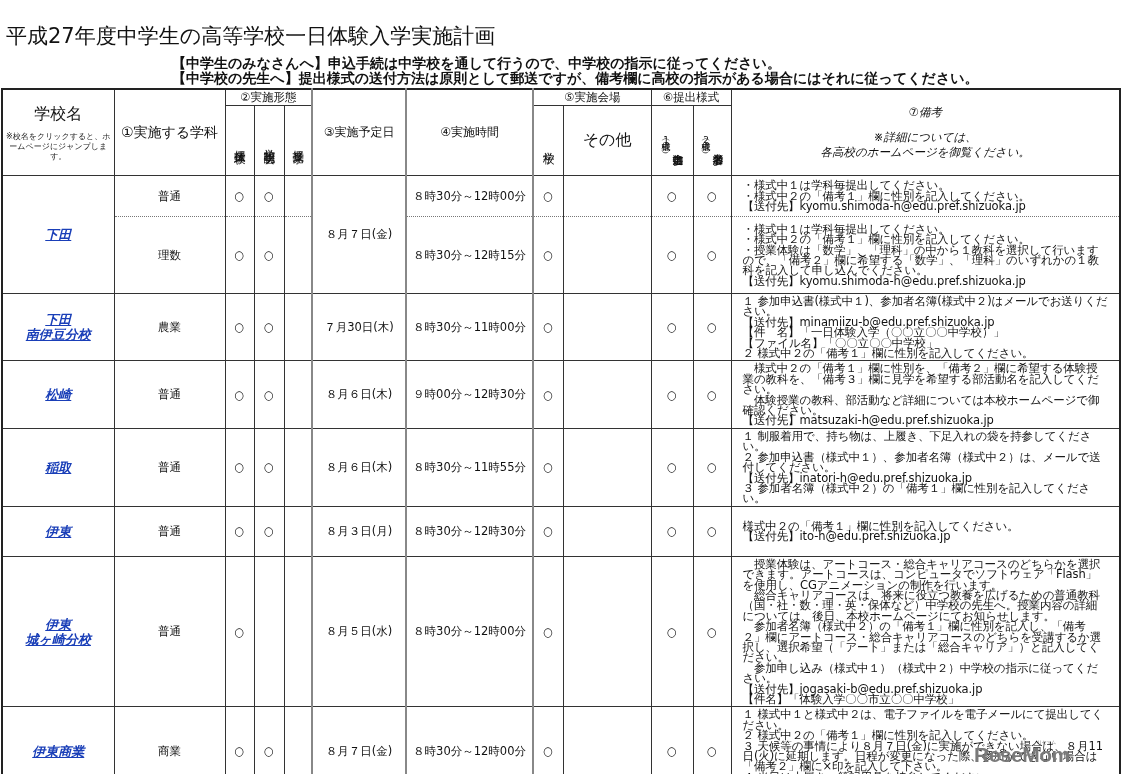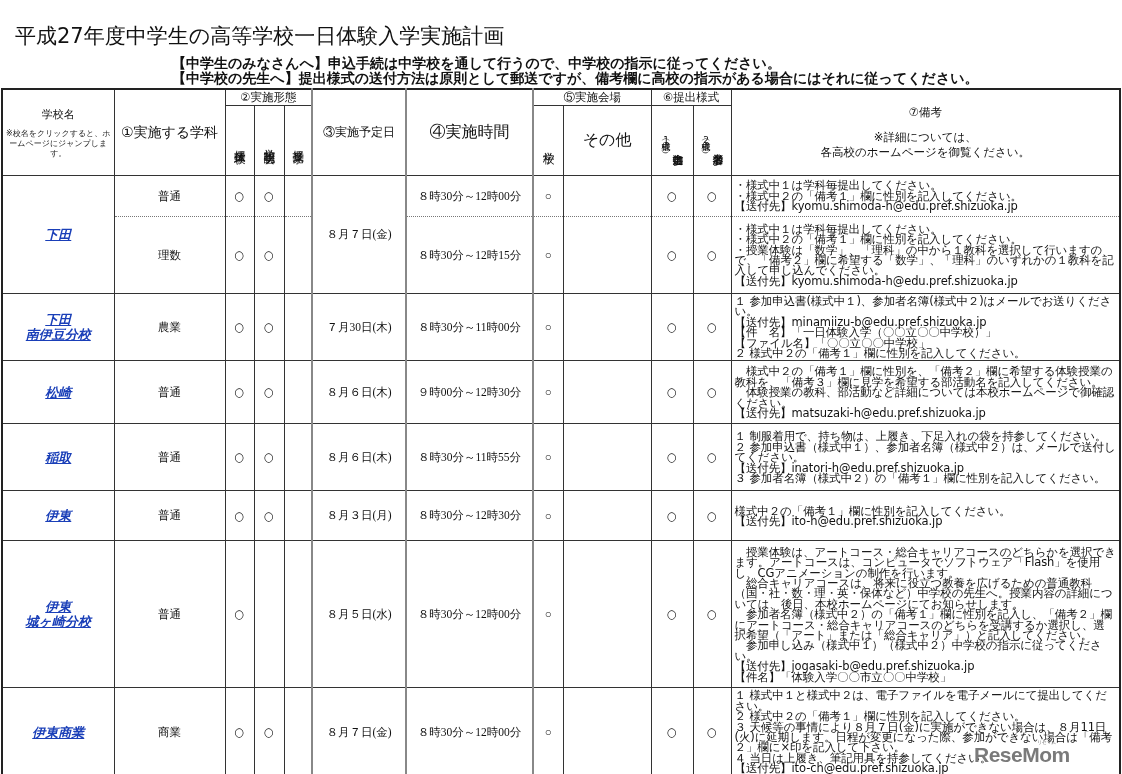--- a/index.html
+++ b/index.html
@@ -1,40 +1,40 @@
 <!DOCTYPE html>
 <html><head>
 <meta charset="utf-8">
 <style>
   html, body { margin:0; padding:0; background:#ffffff; }
   body { width:1122px; height:774px; position:relative; overflow:hidden;
          font-family:"DejaVu Sans", "Liberation Sans", sans-serif; color:#111; }
-  .title { position:absolute; left:6px; top:22px; font-size:21px; letter-spacing:0px; color:#111;margin-left:9px; }
+  .title { position:absolute; left:6px; top:22px; font-size:21px; letter-spacing:0px; color:#111; }
   .note { position:absolute; left:172px; font-size:14px; font-weight:bold; color:#111; white-space:nowrap; }
   .note1 { top:55px; }
   .note2 { top:70px; }
   table.plan { position:absolute; left:1px; top:88px; border-collapse:collapse; table-layout:fixed;
                width:1118px; border:2px solid #222; }
   table.plan td, table.plan th { border:1px solid #333; padding:0; text-align:center; vertical-align:middle;
                font-weight:normal; font-size:11.5px; overflow:hidden; }
   .hdr th { background:#fff; }
   .vtext { writing-mode:vertical-rl; text-orientation:upright; margin:0 auto; font-size:11.5px; line-height:13px; letter-spacing:1px; }
   .vsmall { writing-mode:vertical-rl; text-orientation:upright; font-size:9px; line-height:10px; display:inline-block; }
   .vbig { writing-mode:vertical-rl; text-orientation:upright; font-size:11px; line-height:12px; display:inline-block; }
   .dash-r { border-right:1px dotted #777 !important; }
   .dash-b { border-bottom:1px dotted #777 !important; }
   .dash-t { border-top:1px dotted #777 !important; }
   .thick-t td { border-top:2px solid #222; }
-  .gray-l { border-left:2px solid #888 !important;font-family:Liberation Serif, serif; }
+  .gray-l { border-left:2px solid #888 !important; }
   a.school { color:#1a3fb8; text-decoration:underline; font-weight:bold; font-size:13px; line-height:15px;font-style:italic; }
   .small-note { font-size:8px; line-height:10px; margin-top:7px; color:#222; }
   .mark { font-size:13px; }
-  .remark { text-align:left !important; font-size:8.4px; line-height:10.4px; padding:2px 3px !important; color:#111; letter-spacing:-0.1px; }
+  .remark { text-align:left !important; font-size:8.4px; line-height:10.4px; padding:2px 11px !important; color:#111; letter-spacing:-0.1px; }
   .remark div { white-space:normal; }
-  .remark-head { font-size:12px; line-height:15px; }
+  .remark-head { font-size:12px; line-height:15px;font-style:italic; }
   .logo { position:absolute; left:974px; top:743px; font-family:"Liberation Sans", sans-serif;
           font-weight:bold; font-size:21px; color:#7a7a7a; letter-spacing:-0.5px; }
   .logo small { font-size:5px; position:absolute; top:-4px; right:14px; font-weight:normal; }
 </style>
 </head>
 <body>
 
 <div class="title">平成27年度中学生の高等学校一日体験入学実施計画</div>
 <div class="note note1">【中学生のみなさんへ】申込手続は中学校を通して行うので、中学校の指示に従ってください。</div>
 <div class="note note2">【中学校の先生へ】提出様式の送付方法は原則として郵送ですが、備考欄に高校の指示がある場合にはそれに従ってください。</div>
@@ -50,27 +50,27 @@
       <col style="width:127px">
     <col style="width:30px">
       <col style="width:88px">
     <col style="width:42px">
       <col style="width:38px">
     <col style="width:389px">
   </colgroup>
   <tbody>
       <tr class="hdr" style="height:16px">
     <th rowspan="2">
-      <div style="font-size:11px">学校名</div>
+      <div style="font-size:16px">学校名</div>
       <div class="small-note">※校名をクリックすると、ホームページにジャンプします。</div>
     </th>
     <th rowspan="2" style="font-size:14px">①実施する学科</th>
     <th colspan="3">②実施形態</th>
     <th rowspan="2" class="gray-l" style="font-size:12px">③実施予定日</th>
-    <th rowspan="2" class="gray-l" style="font-size:16px">④実施時間</th>
+    <th rowspan="2" class="gray-l" style="font-size:12px">④実施時間</th>
     <th colspan="2" class="gray-l">⑤実施会場</th>
     <th colspan="2">⑥提出様式</th>
     <th rowspan="2" class="remark-head">
       <div style="margin-bottom:10px">⑦備考</div>
       <div>※詳細については、</div>
       <div>各高校のホームページを御覧ください。</div>
     </th>
   </tr>
   <tr class="hdr" style="height:70px">
     <th class="dash-r"><span class="vtext">授業体験</span></th>

